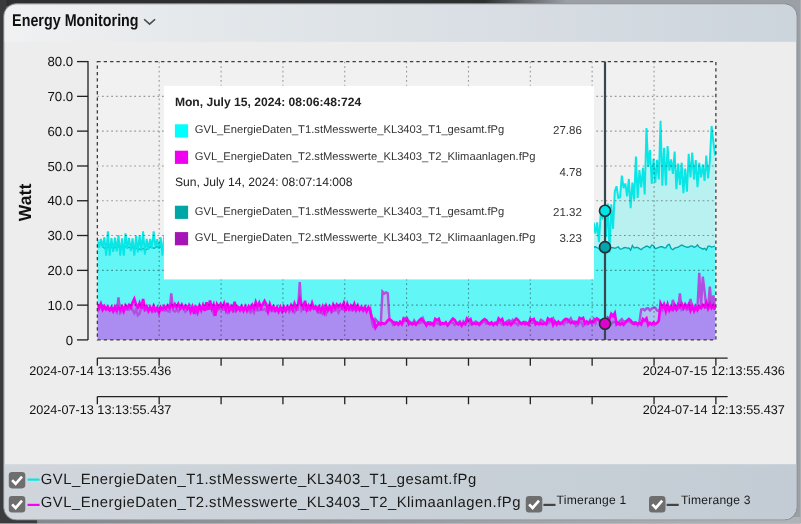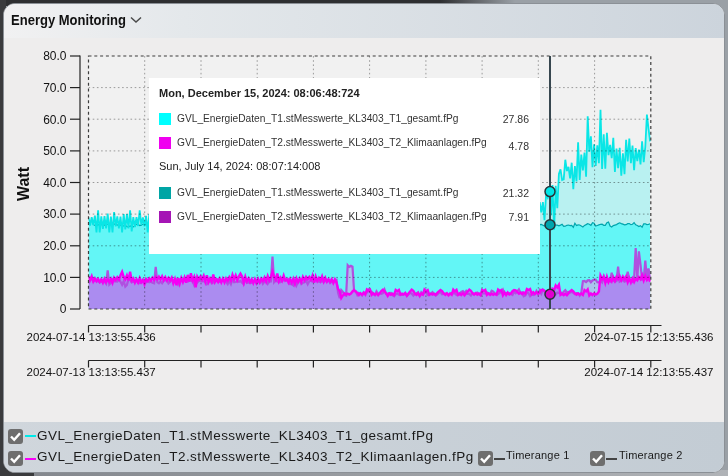--- a/index.html
+++ b/index.html
@@ -105,46 +105,46 @@
 <circle cx="550" cy="224.7" r="5" fill="#00a5ad" stroke="#263238" stroke-width="1.5"></circle>
 <circle cx="550" cy="294.3" r="5" fill="#e000d0" stroke="#263238" stroke-width="1.5"></circle>
 <style>
 .ylab{font:12px "Liberation Sans",sans-serif;fill:#111}
 .xlab{font:11.5px "Liberation Sans",sans-serif;fill:#111}
 .watt{font:bold 16px "Liberation Sans",sans-serif;fill:#111}
 .ax{stroke:#222;stroke-width:1.2}
 </style>
 </svg>
 <div style="position:absolute;left:149px;top:78px;width:391px;height:176px;background:#fff">
-<div style="position:absolute;left:10px;top:8.6px;font-size:11px;font-weight:bold;color:#222">Mon, December 15, 2024: 08:06:48:724</div>
+<div style="position:absolute;left:10px;top:8.6px;font-size:11px;font-weight:bold;color:#222">Mon, July 15, 2024: 08:06:48:724</div>
 <div style="position:absolute;left:10px;top:35px;width:12px;height:12px;background:#00ffff"></div>
     <div style="position:absolute;left:28px;top:34.5px;font-size:10.2px;color:#333">GVL_EnergieDaten_T1.stMesswerte_KL3403_T1_gesamt.fPg</div>
     <div style="position:absolute;right:11px;top:34.5px;font-size:10.5px;color:#333">27.86</div>
 <div style="position:absolute;left:10px;top:59px;width:12px;height:12px;background:#f000f0"></div>
     <div style="position:absolute;left:28px;top:58.5px;font-size:10.2px;color:#333">GVL_EnergieDaten_T2.stMesswerte_KL3403_T2_Klimaanlagen.fPg</div>
-    <div style="position:absolute;right:11px;top:62px;font-size:10.5px;color:#333">4.78</div>
+    <div style="position:absolute;right:11px;top:73px;font-size:10.5px;color:#333">4.78</div>
 <div style="position:absolute;left:10px;top:82px;font-size:11px;font-weight:normal;color:#222">Sun, July 14, 2024: 08:07:14:008</div>
 <div style="position:absolute;left:10px;top:109px;width:12px;height:12px;background:#00a5a5"></div>
     <div style="position:absolute;left:28px;top:108.5px;font-size:10.2px;color:#333">GVL_EnergieDaten_T1.stMesswerte_KL3403_T1_gesamt.fPg</div>
     <div style="position:absolute;right:11px;top:108.5px;font-size:10.5px;color:#333">21.32</div>
 <div style="position:absolute;left:10px;top:133px;width:12px;height:12px;background:#a515b5"></div>
     <div style="position:absolute;left:28px;top:132.5px;font-size:10.2px;color:#333">GVL_EnergieDaten_T2.stMesswerte_KL3403_T2_Klimaanlagen.fPg</div>
-    <div style="position:absolute;right:11px;top:132.5px;font-size:10.5px;color:#333">7.91</div>
+    <div style="position:absolute;right:11px;top:132.5px;font-size:10.5px;color:#333">3.23</div>
 </div>
 <div style="position:absolute;left:8px;top:428.5px;width:15px;height:15px;background:#6e6e6e;border-radius:3px"><svg width="15" height="15" viewBox="0 0 15 15">
       <path d="M3 7.5 L6.2 10.8 L12 4.2" fill="none" stroke="#fff" stroke-width="2.4"></path>
     </svg></div>
 <div style="position:absolute;left:25px;top:435px;width:11px;height:2px;background:#00e8e8"></div>
 <div class="lg" style="left:37px;top:427.5px">GVL_EnergieDaten_T1.stMesswerte_KL3403_T1_gesamt.fPg</div>
 <div style="position:absolute;left:8px;top:451px;width:15px;height:15px;background:#6e6e6e;border-radius:3px"><svg width="15" height="15" viewBox="0 0 15 15">
       <path d="M3 7.5 L6.2 10.8 L12 4.2" fill="none" stroke="#fff" stroke-width="2.4"></path>
     </svg></div>
 <div style="position:absolute;left:25px;top:457.5px;width:11px;height:2px;background:#f800f8"></div>
 <div class="lg" style="left:37px;top:449px">GVL_EnergieDaten_T2.stMesswerte_KL3403_T2_Klimaanlagen.fPg</div>
 <div style="position:absolute;left:478px;top:451px;width:15px;height:15px;background:#6e6e6e;border-radius:3px"><svg width="15" height="15" viewBox="0 0 15 15">
       <path d="M3 7.5 L6.2 10.8 L12 4.2" fill="none" stroke="#fff" stroke-width="2.4"></path>
     </svg></div>
 <div style="position:absolute;left:494px;top:457.5px;width:11px;height:2px;background:#444"></div>
 <div class="tr" style="left:506px;top:449px">Timerange 1</div>
 <div style="position:absolute;left:590px;top:451px;width:15px;height:15px;background:#6e6e6e;border-radius:3px"><svg width="15" height="15" viewBox="0 0 15 15">
       <path d="M3 7.5 L6.2 10.8 L12 4.2" fill="none" stroke="#fff" stroke-width="2.4"></path>
     </svg></div>
 <div style="position:absolute;left:606px;top:457.5px;width:11px;height:2px;background:#444"></div>
-<div class="tr" style="left:619px;top:449px">Timerange 2</div>
+<div class="tr" style="left:619px;top:449px">Timerange 3</div>
 </body></html>

